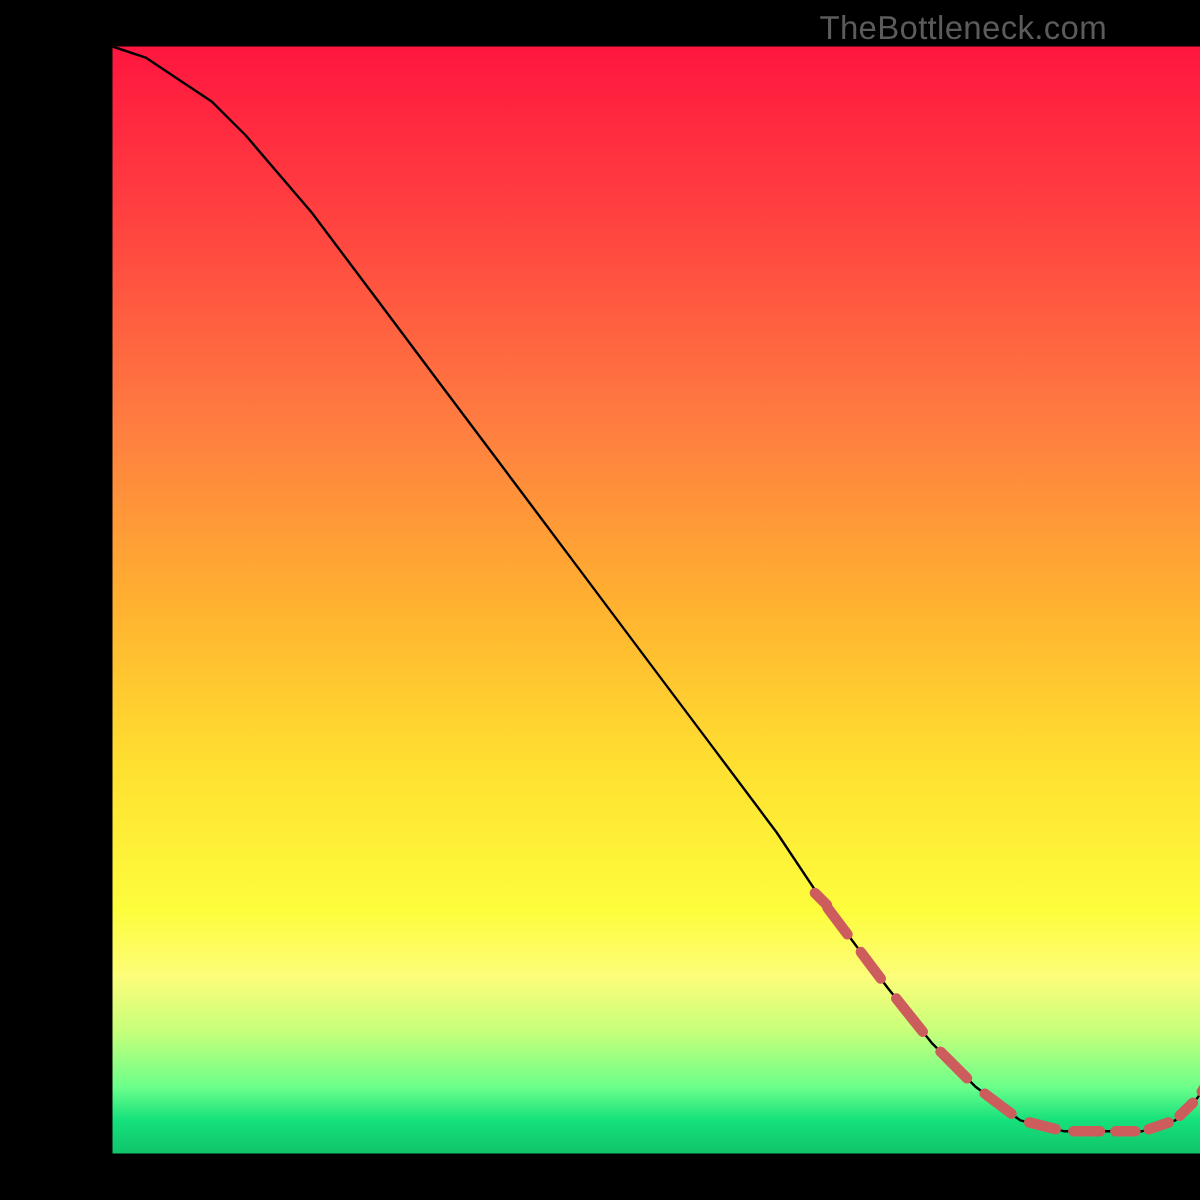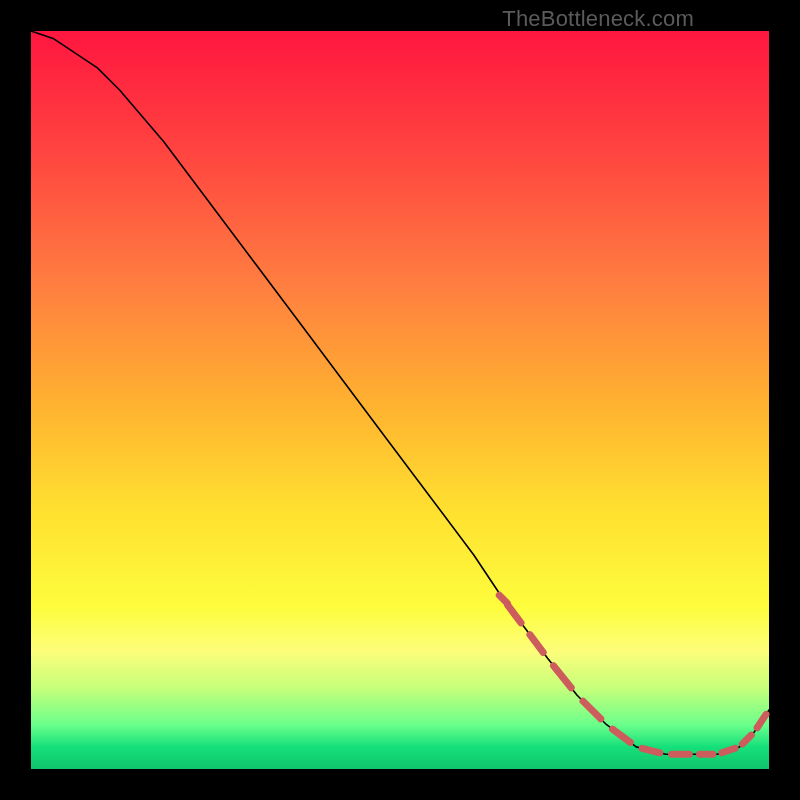--- a/index.html
+++ b/index.html
@@ -8,20 +8,21 @@
     width: 800px;
     height: 800px;
     background: #000000;
     font-family: Arial, Helvetica, sans-serif;
     overflow: hidden;
   }
   .stage {
     position: relative;
     width: 728px;
     height: 800px;
+    margin-left: 44px;
   }
   .plot-area {
     position: absolute;
     left: 31px;
     top: 31px;
     width: 738px;
     height: 738px;
     background: linear-gradient(
       to bottom,
       #ff163f 0%,

